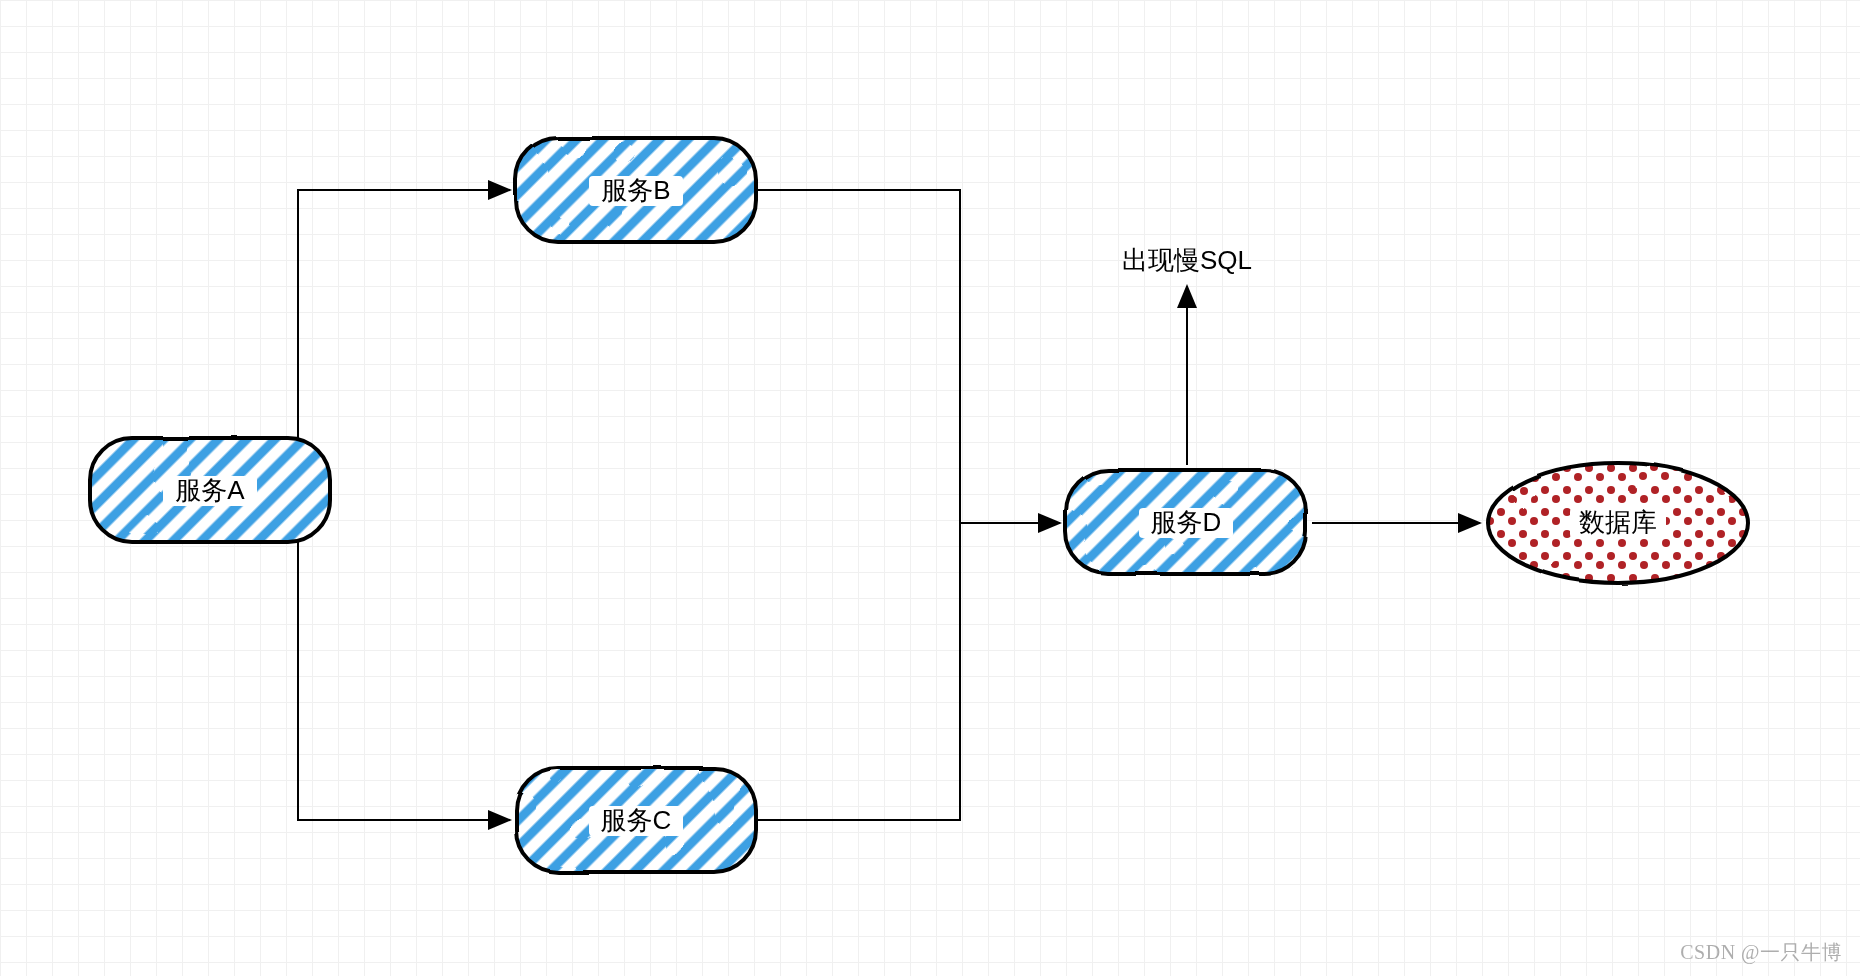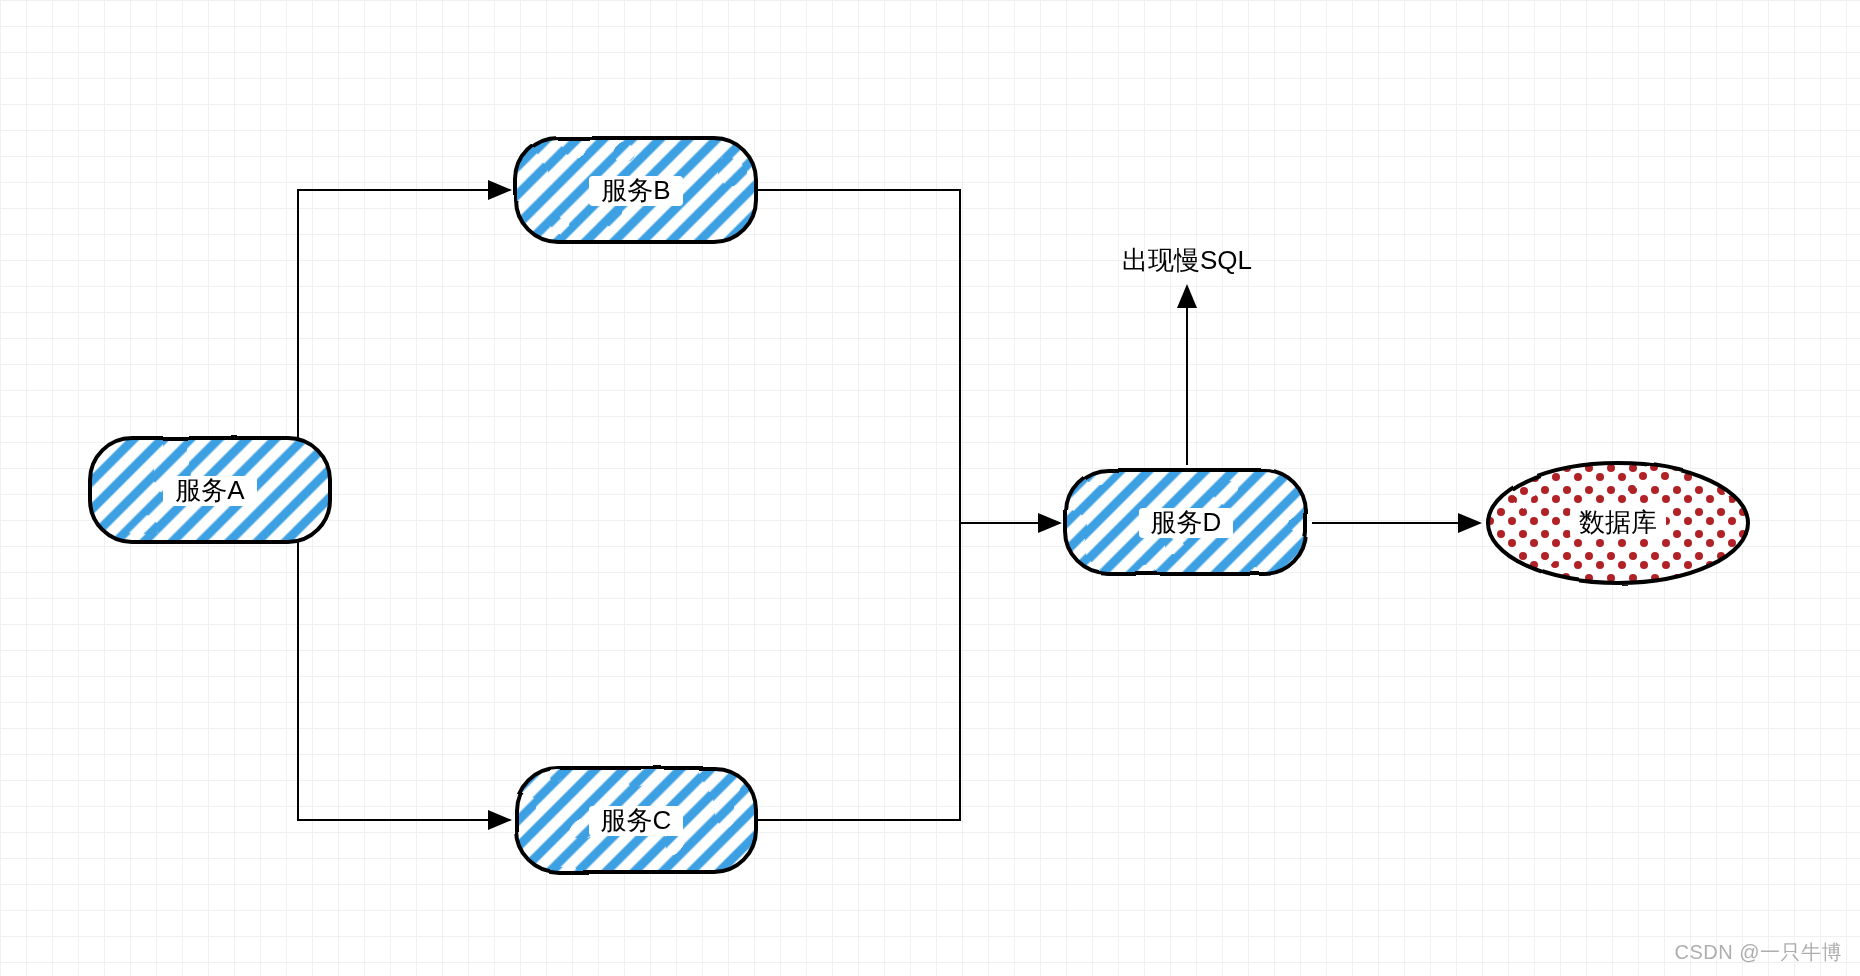--- a/index.html
+++ b/index.html
@@ -38,20 +38,21 @@
       text-anchor: middle;
       dominant-baseline: middle;
     }
     .watermark {
       position: absolute;
       bottom: 10px;
       right: 18px;
       font-size: 20px;
       color: rgba(120,120,120,0.6);
       letter-spacing: 0.5px;
+      font-family: Liberation Serif, serif;
     }
   </style>
 </head>
 <body>
 
 <div class="grid-bg"></div>
 
 <svg class="diagram" viewBox="0 0 1860 976">
   <defs>
     <pattern id="hatch" patternUnits="userSpaceOnUse" width="20" height="20" patternTransform="rotate(45)">

